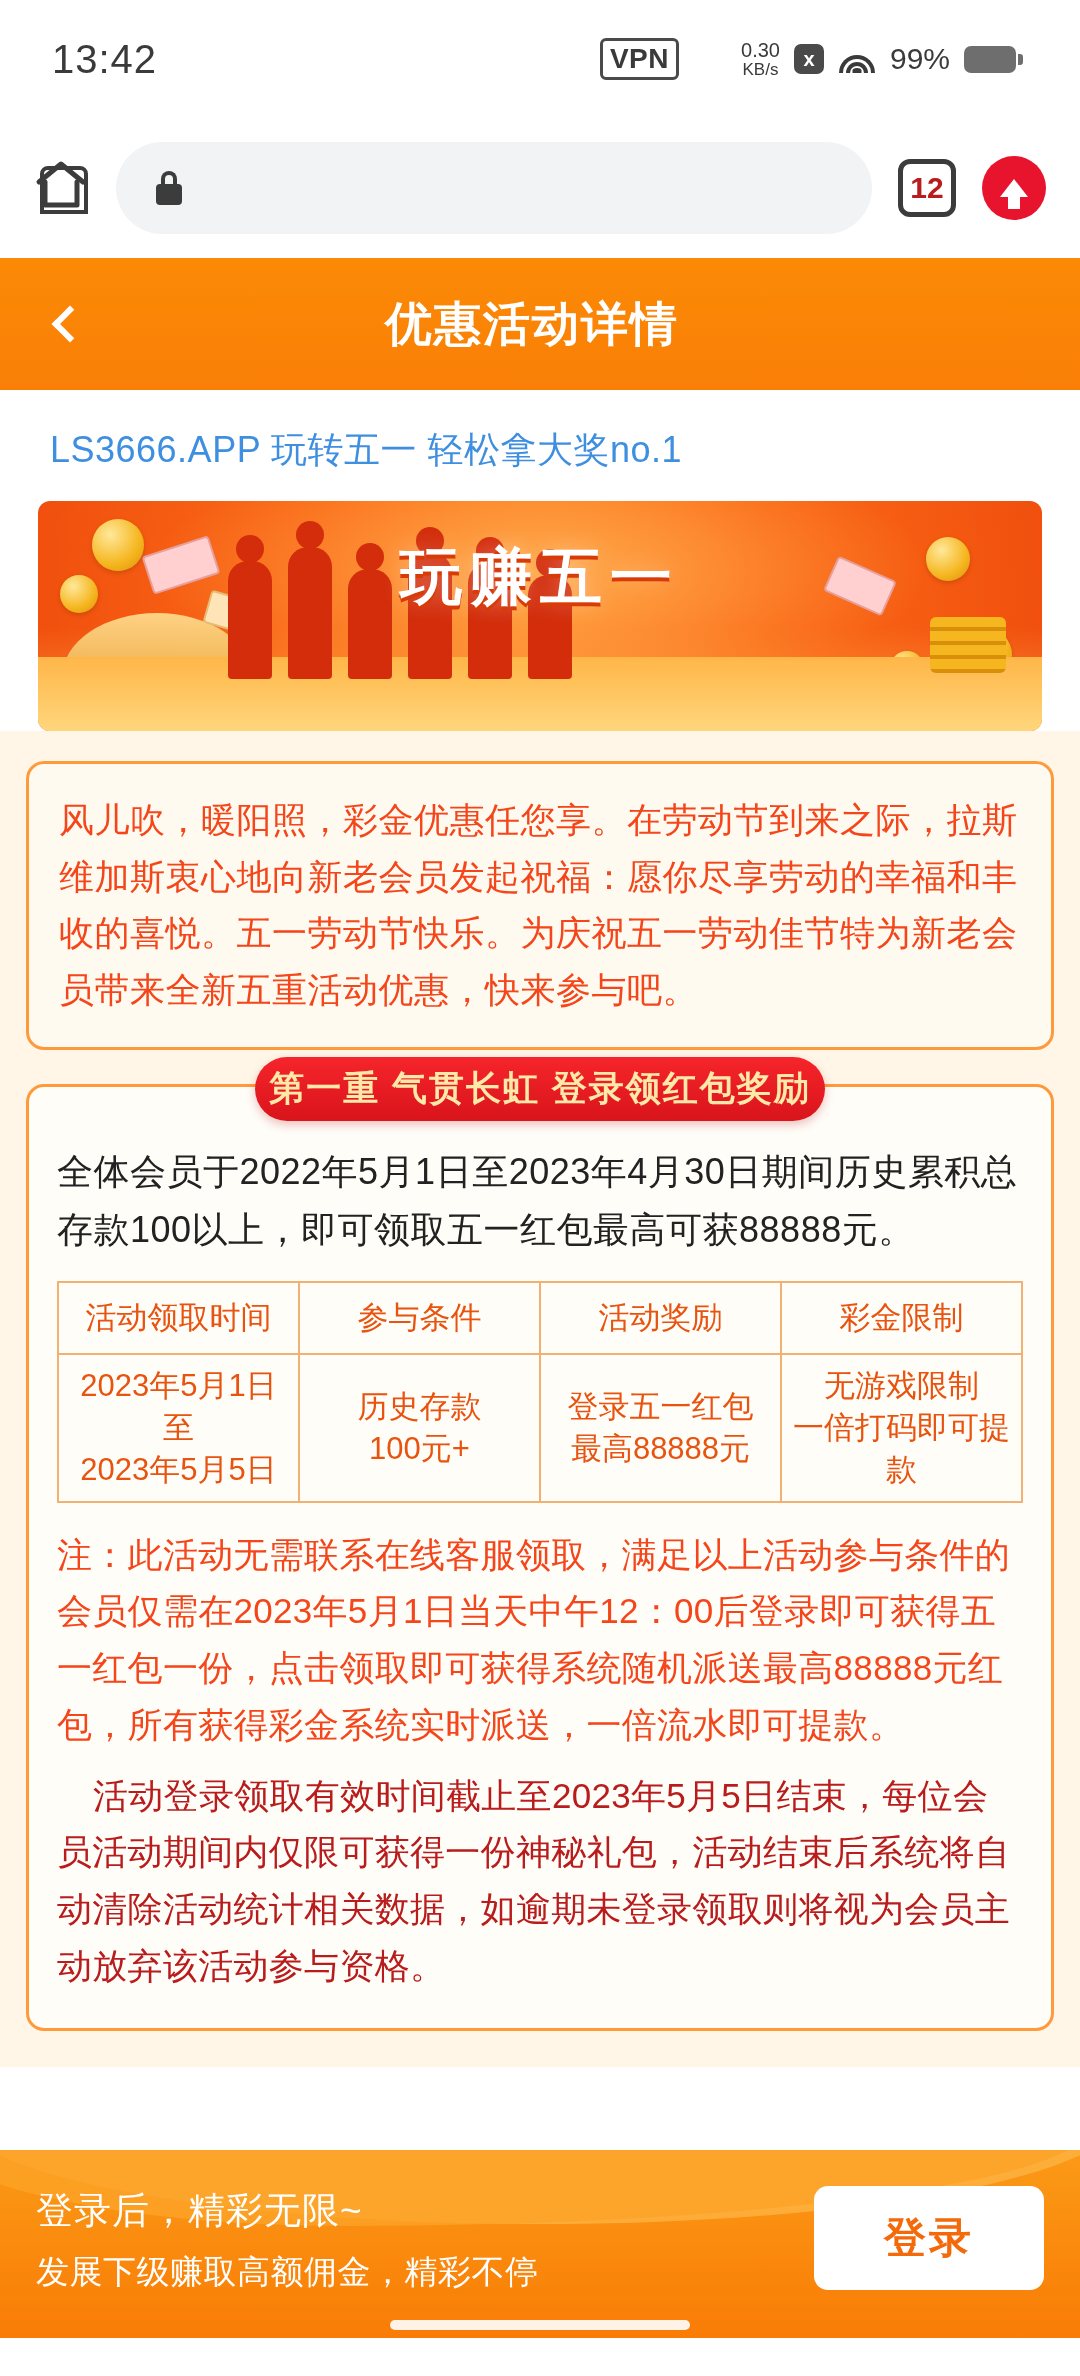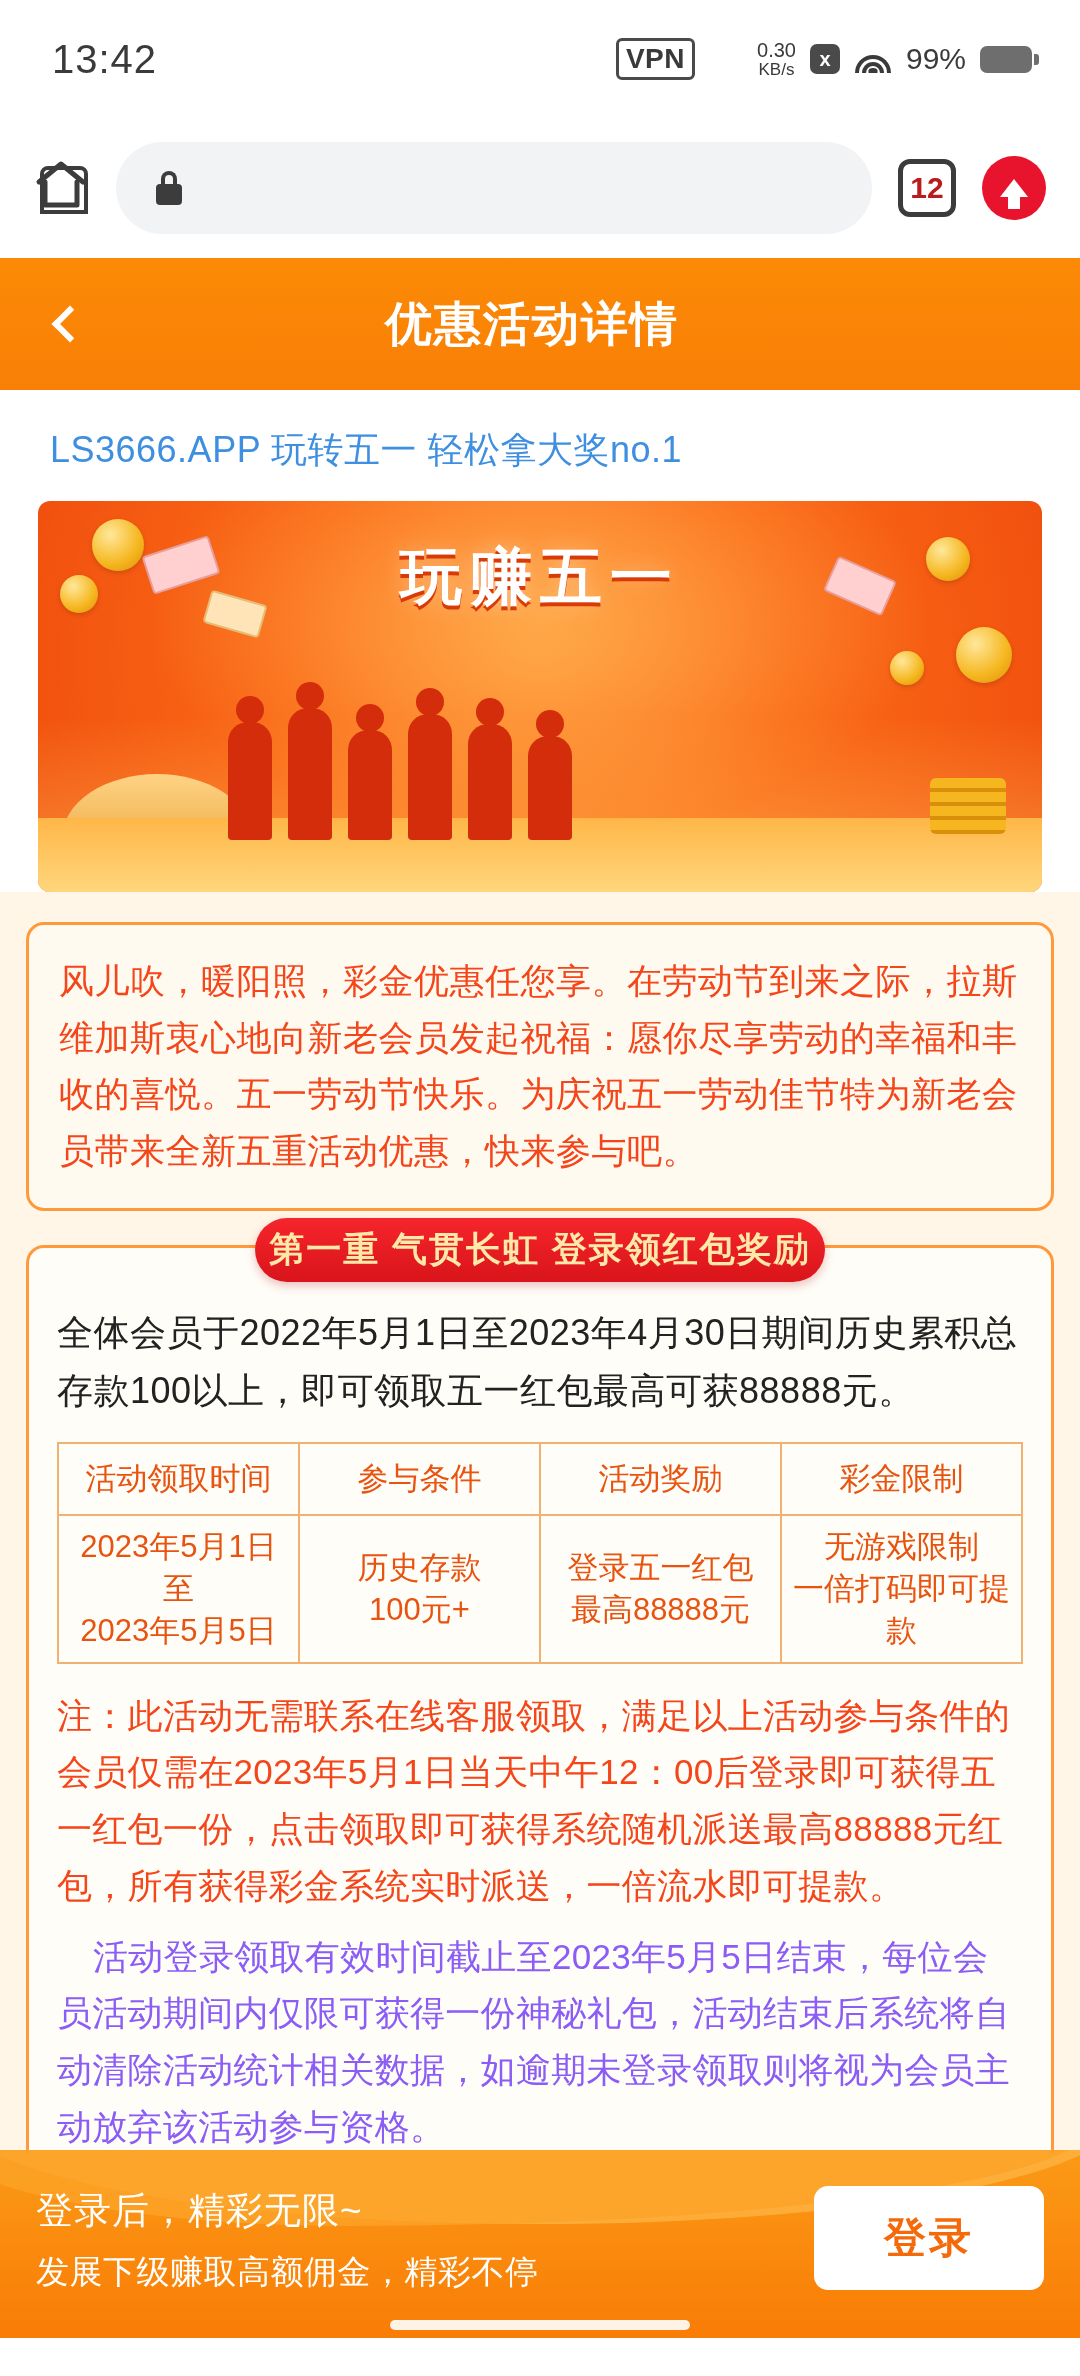--- a/index.html
+++ b/index.html
@@ -11,21 +11,21 @@
     overflow: hidden;
   }
 
   
   .statusbar {
     height: 118px;
     background: #ffffff;
     display: flex;
     align-items: center;
     justify-content: space-between;
-    padding: 0 48px 0 52px;
+    padding: 0 64px 0 52px;
   }
   .status-time {
     font-size: 40px;
     color: #3a3a3a;
     letter-spacing: 1px;
   }
   .status-right {
     display: flex;
     align-items: center;
     gap: 14px;
@@ -215,21 +215,21 @@
   .promo-link {
     font-size: 36px;
     color: #3f8fe0;
     padding: 36px 0 26px 12px;
     letter-spacing: 0.5px;
   }
 
   
   .banner {
     position: relative;
-    height: 391px;
+    height: 230px;
     border-radius: 12px;
     overflow: hidden;
     background: radial-gradient(circle at 50% 40%, #ff8a2b 0%, #fb6a17 45%, #f04e0d 100%);
   }
   .banner .glow {
     position:absolute; inset:0;
     background:
       radial-gradient(ellipse at 50% 30%, rgba(255,196,100,0.55) 0%, rgba(255,140,40,0) 55%),
       linear-gradient(180deg, rgba(255,120,30,0) 55%, rgba(255,190,90,0.55) 100%);
   }
@@ -377,21 +377,21 @@
     margin-top: 24px;
     font-size: 35px;
     line-height: 1.62;
     color: #f4461a;
     letter-spacing: 0.3px;
   }
   .note-dark {
     margin-top: 14px;
     font-size: 35px;
     line-height: 1.62;
-    color: #8b5cf6;
+    color: #b91c1c;
     text-indent: 36px;
     letter-spacing: 0.3px;
   }
 
   
   .bottom-bar {
     position: absolute;
     left: 0; right: 0; bottom: 0;
     height: 188px;
     background: linear-gradient(180deg,#fb9a16 0%, #f97c06 100%);

